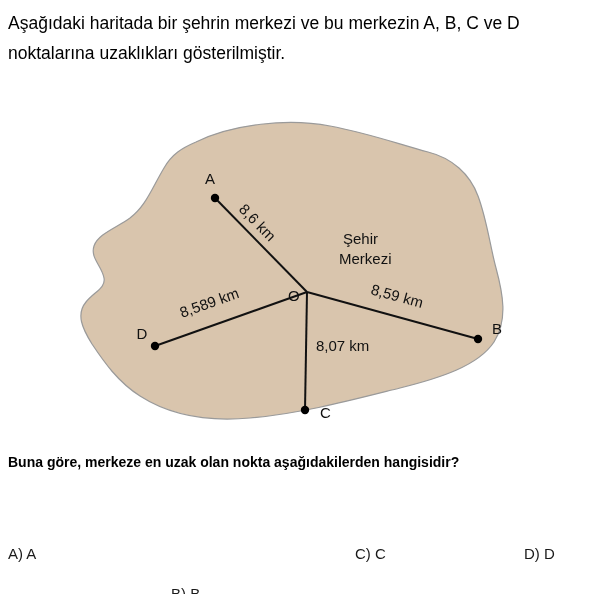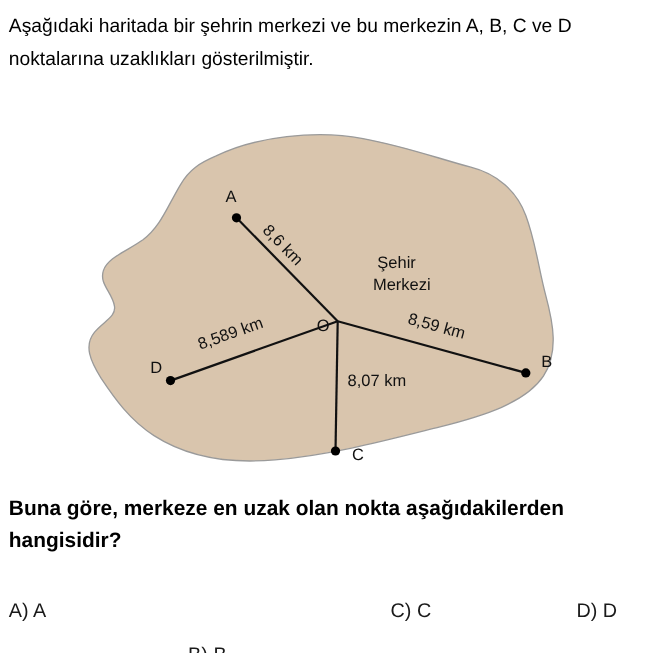--- a/index.html
+++ b/index.html
@@ -36,35 +36,35 @@
     height: 340px;
   }
   .figure svg {
     display: block;
   }
   .prompt {
     position: absolute;
     left: 8px;
     top: 448px;
     width: 586px;
-    font-size: 19px;
+    font-size: 14px;
     line-height: 29px;
     font-weight: bold;
     color: #000000;
   }
   .options {
     position: absolute;
     left: 8px;
     top: 545px;
     width: 586px;
     height: 30px;
   }
   .option {
     position: absolute;
-    font-size: 18px;
+    font-size: 15px;
     color: #1a1a1a;
     white-space: nowrap;
   }
   .option.o0 { left: 0px; }
   .option.o1 { left: 163px; margin-top: 40px; }
   .option.o2 { left: 347px; }
   .option.o3 { left: 516px; }
   .lbl {
     font-family: "Liberation Sans", sans-serif;
     font-size: 15px;

